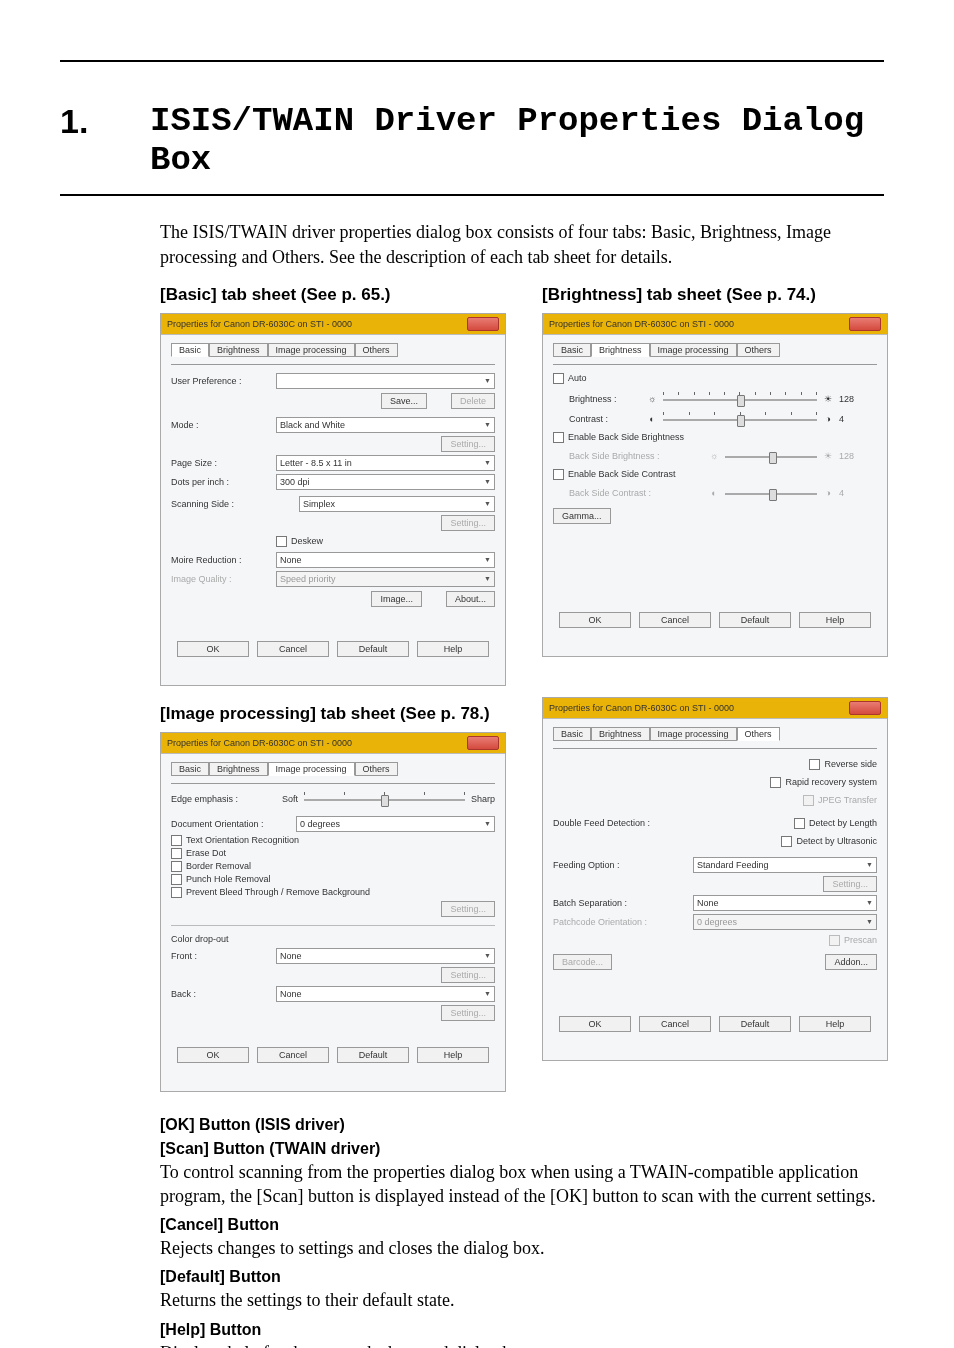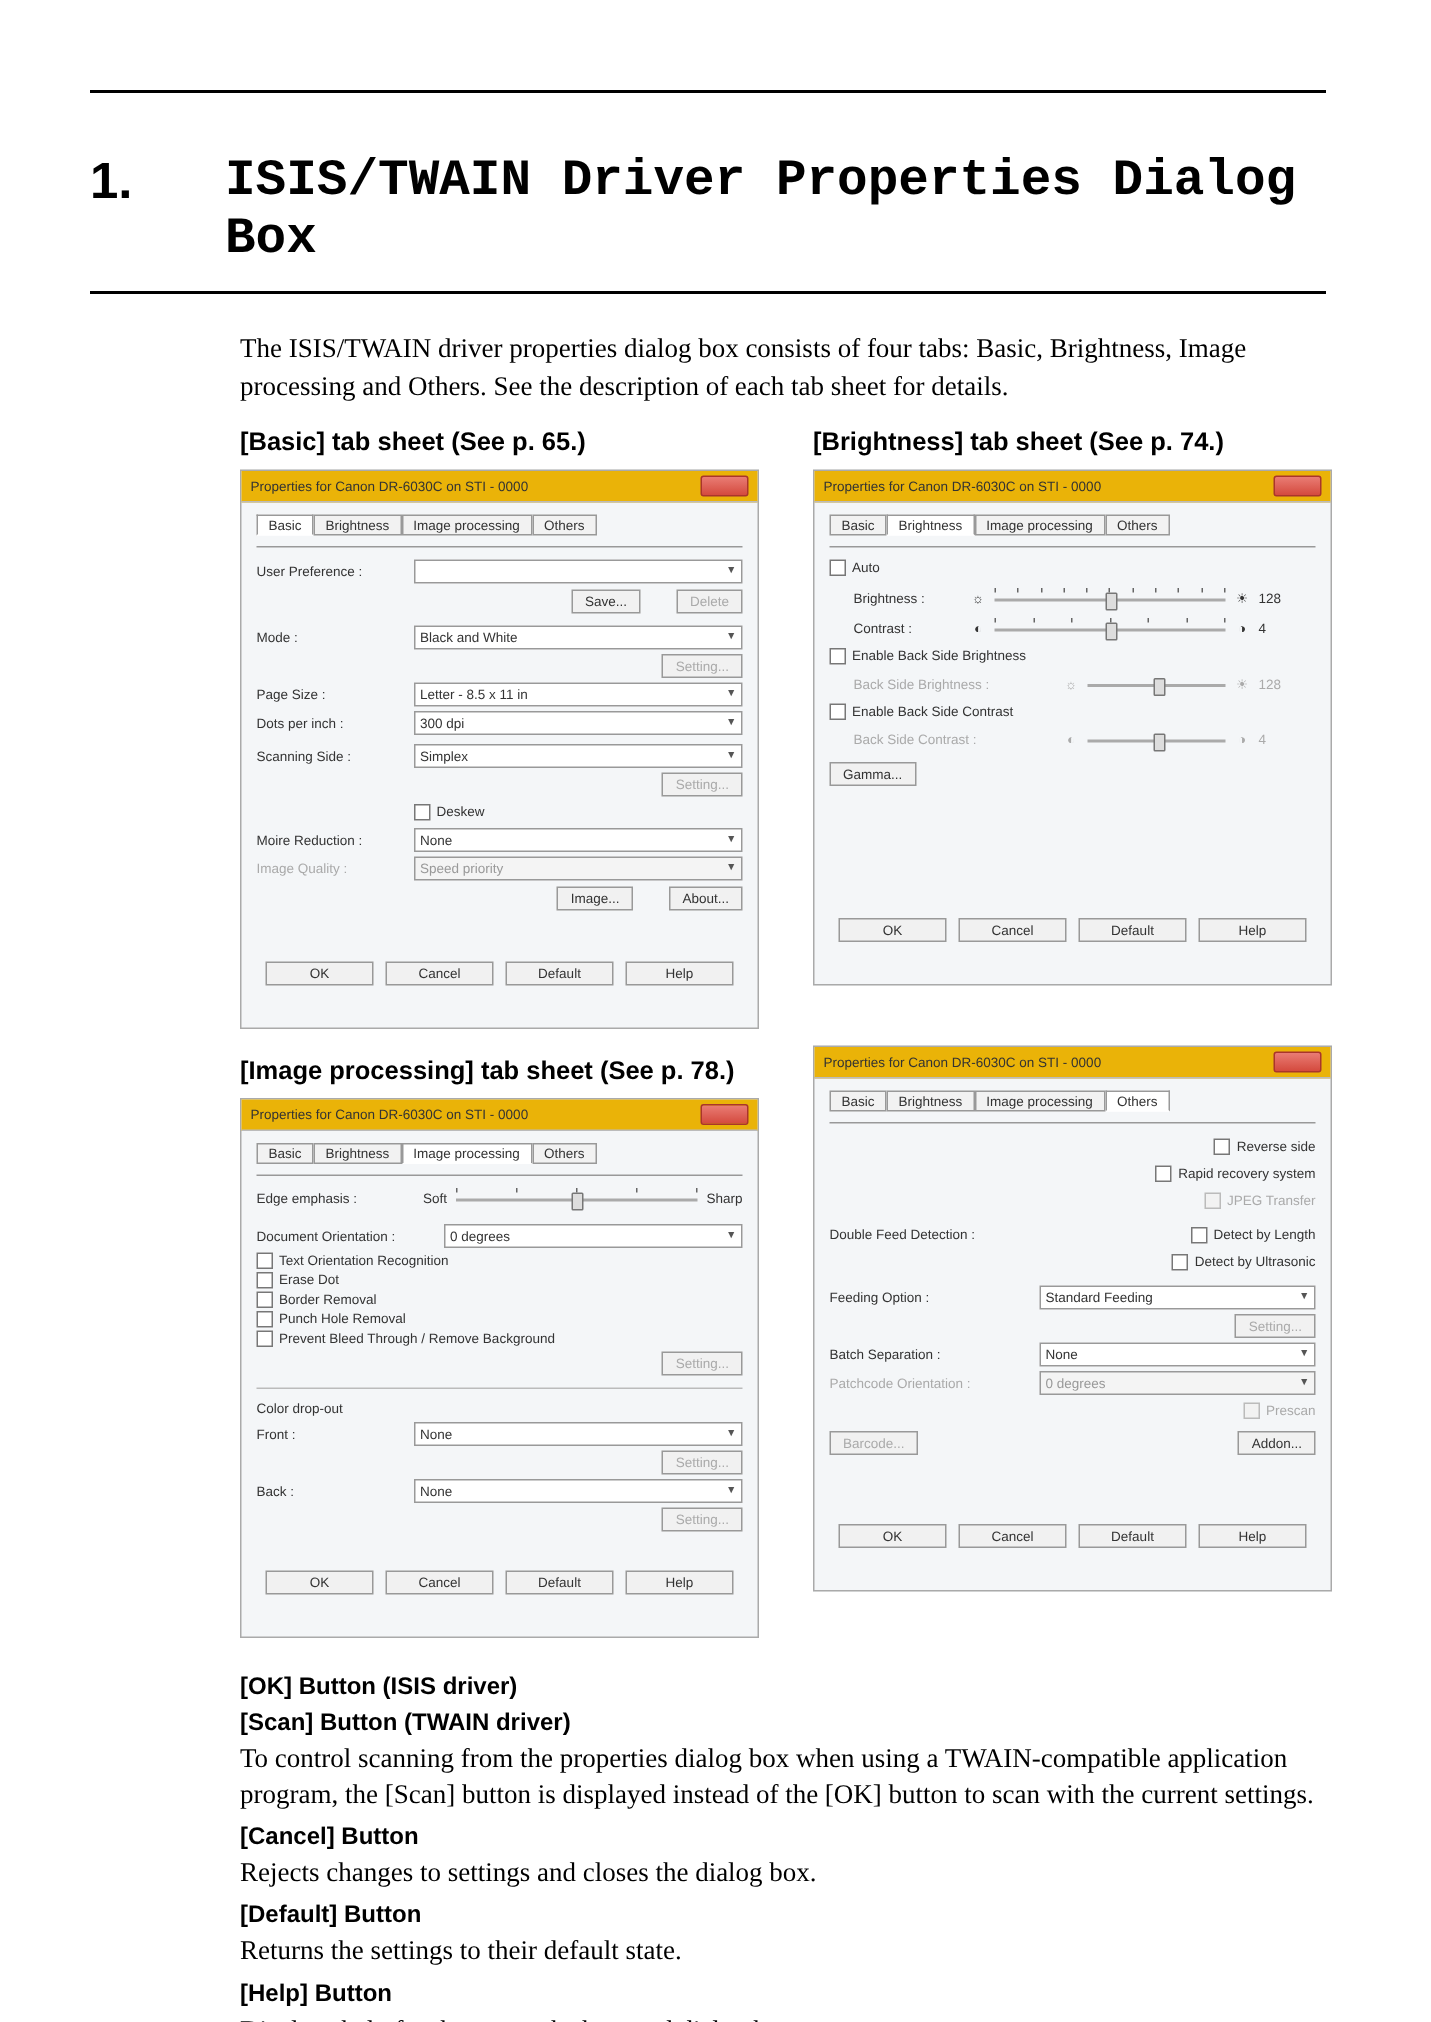--- a/index.html
+++ b/index.html
@@ -347,21 +347,21 @@
             <div class="form-row">
               <div class="form-label">Dots per inch :</div>
               <div class="form-field">
                 <div class="combo">
                     <span>300 dpi</span>
                     <span class="arrow">▼</span>
                   </div>
               </div>
             </div>
 
-            <div class="form-row" style="margin-top:6px;">
+            <div class="form-row" style="margin-top:6px;gap:23px;">
               <div class="form-label">Scanning Side :</div>
               <div class="form-field">
                 <div class="combo">
                     <span>Simplex</span>
                     <span class="arrow">▼</span>
                   </div>
               </div>
             </div>
             <div class="btns-right-small">
                 <div class="btn disabled">Setting...</div>

